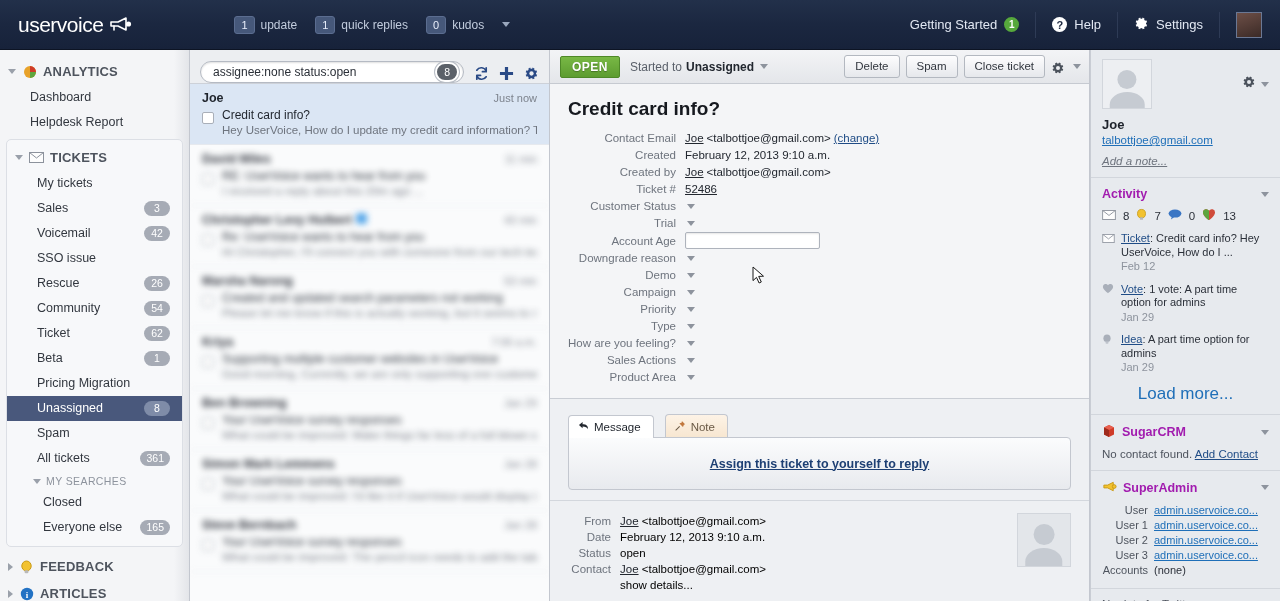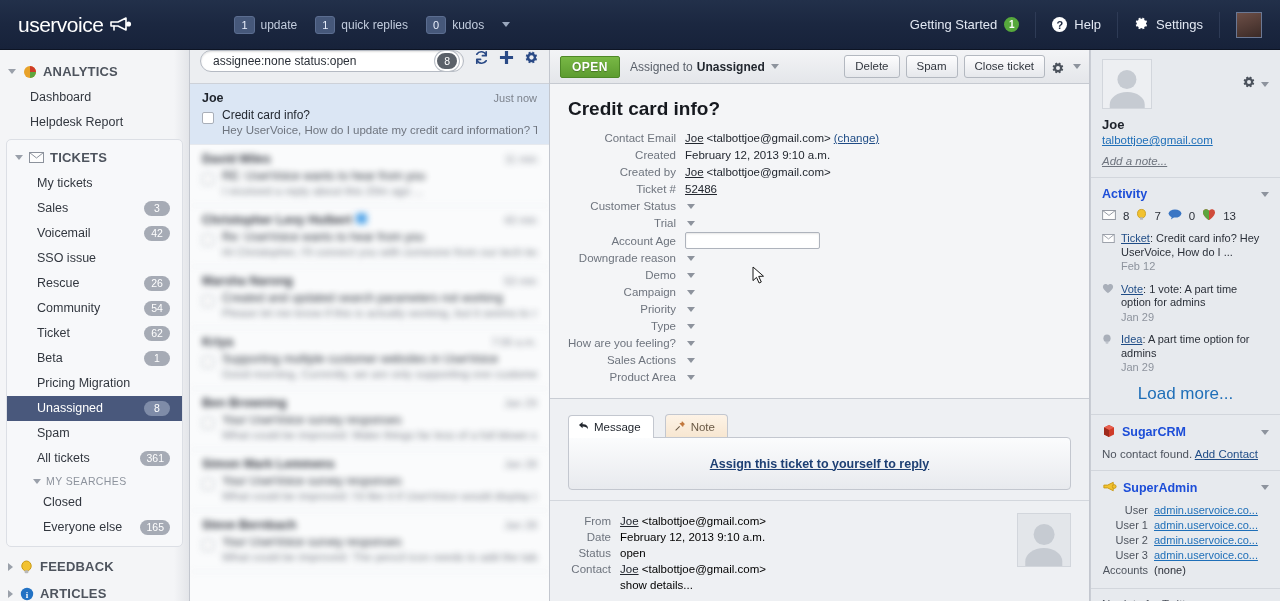--- a/index.html
+++ b/index.html
@@ -87,21 +87,21 @@
   .mysearch-head .tri.open { border-top-color: #9aa0aa; }
   .side-item.sub { padding-left: 36px; }
 
   
   .ticketlist {
     width: 360px; flex: 0 0 360px; background: #fafbfc;
     border-right: 1px solid #c3c7cf; display: flex; flex-direction: column; min-height: 0;
   }
   .search-bar {
     height: 34px; flex: 0 0 34px; background: #eceef1; border-bottom: 1px solid #cdd1d8;
-    display: flex; align-items: flex-start; padding: 0 10px; gap: 10px;
+    display: flex; align-items: flex-end; padding: 0 10px; gap: 10px;
   }
   .search-wrap {
     flex: 1 1 auto; position: relative; height: 22px;
     background: #fff; border: 1px solid #b5bac3; border-radius: 11px;
     display: flex; align-items: center; padding: 0 4px 0 12px;
     box-shadow: inset 0 1px 2px rgba(0,0,0,.13);
   }
   .search-input {
     border: none; outline: none; flex: 1 1 auto; font-size: 12px; color: #2a2f37;
     font-family: "Liberation Sans", sans-serif; background: transparent;
@@ -188,21 +188,21 @@
   .av-head { position: absolute; left: 50%; top: 20%; transform: translateX(-50%); width: 40%; height: 40%; border-radius: 50%; background: #c6cbd2; }
   .av-body { position: absolute; left: 50%; bottom: -18%; transform: translateX(-50%); width: 72%; height: 52%; border-radius: 50% 50% 0 0; background: #c6cbd2; }
 
   
   .rightbar {
     width: 190px; flex: 0 0 190px; background: #e7eaee; overflow: hidden;
     display: flex; flex-direction: column; border-left: 1px solid #c9cdd4;
   }
   .rpanel { padding: 9px 11px 10px 11px; border-bottom: 1px solid #d2d6dc; }
   .rpanel-head { display: flex; align-items: center; justify-content: space-between; margin-bottom: 7px; }
-  .rpanel-title { font-size: 12.5px; font-weight: bold; color: #1d4ed8; display: flex; align-items: center; gap: 6px; }
+  .rpanel-title { font-size: 12.5px; font-weight: bold; color: #a21caf; display: flex; align-items: center; gap: 6px; }
   .r-avatar { width: 50px; height: 50px; background: #edeff2; border: 1px solid #d2d6dc; position: relative; overflow: hidden; }
   .contact-name { font-size: 13px; font-weight: bold; color: #1d222a; margin-top: 8px; }
   .contact-mail { font-size: 11.5px; color: #1f6fb8; text-decoration: underline; word-break: break-all; margin-top: 2px; cursor: pointer; }
   .add-note { font-size: 11.5px; color: #6e747e; font-style: italic; text-decoration: underline; margin-top: 9px; cursor: pointer; }
   .act-counts { display: flex; align-items: center; gap: 7px; font-size: 11.5px; color: #2b3039; margin-bottom: 8px; }
   .act-counts span.i { font-size: 12px; }
   .act-item { display: flex; gap: 6px; margin-bottom: 9px; }
   .act-ico { flex: 0 0 13px; font-size: 11px; line-height: 14px; }
   .act-text { font-size: 11px; color: #2b3039; line-height: 13.5px; }
   .act-date { font-size: 11px; color: #8d939d; margin-top: 1px; }
@@ -500,21 +500,21 @@
           <div class="trow-subj">Your UserVoice survey responses</div>
           <div class="trow-prev">What could be improved: The pencil icon needs to add the tab to ...</div>
         </div>
       </div>
     </div>
 
     <div class="main">
       <div class="main-toolbar">
         <span class="status-open">OPEN</span>
         <span class="assigned">
-          <span>Assigned to</span>
+          <span>Started to</span>
           <b>Unassigned</b>
           <span class="sel-caret"></span>
         </span>
         <span class="tb-right">
           <button class="btn">Delete</button>
           <button class="btn">Spam</button>
           <button class="btn">Close ticket</button>
           <span class="gear">
             <svg width="14" height="14" viewBox="0 0 16 16" style="vertical-align:middle">
                 <path fill="#4b525c" d="M14 9.3l-1.2-.5a4.9 4.9 0 000-1.6l1.2-.5-.9-2.1-1.2.5a4.9 4.9 0 00-1.1-1.1l.5-1.2L9.2 1.7l-.5 1.2a4.9 4.9 0 00-1.6 0L6.6 1.7 4.5 2.8l.5 1.2a4.9 4.9 0 00-1.1 1.1L2.7 4.6l-.9 2.1 1.2.5a4.9 4.9 0 000 1.6l-1.2.5.9 2.1 1.2-.5c.3.4.7.8 1.1 1.1l-.5 1.2 2.1.9.5-1.2a4.9 4.9 0 001.6 0l.5 1.2 2.1-.9-.5-1.2c.4-.3.8-.7 1.1-1.1l1.2.5.9-2.1z"></path>

